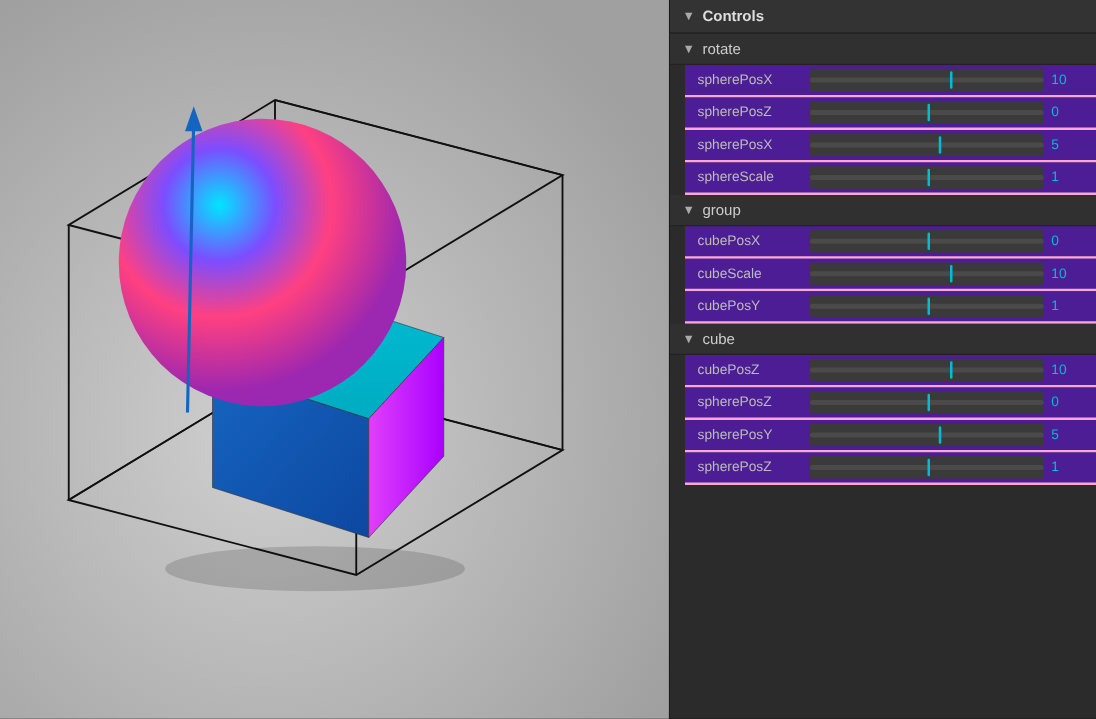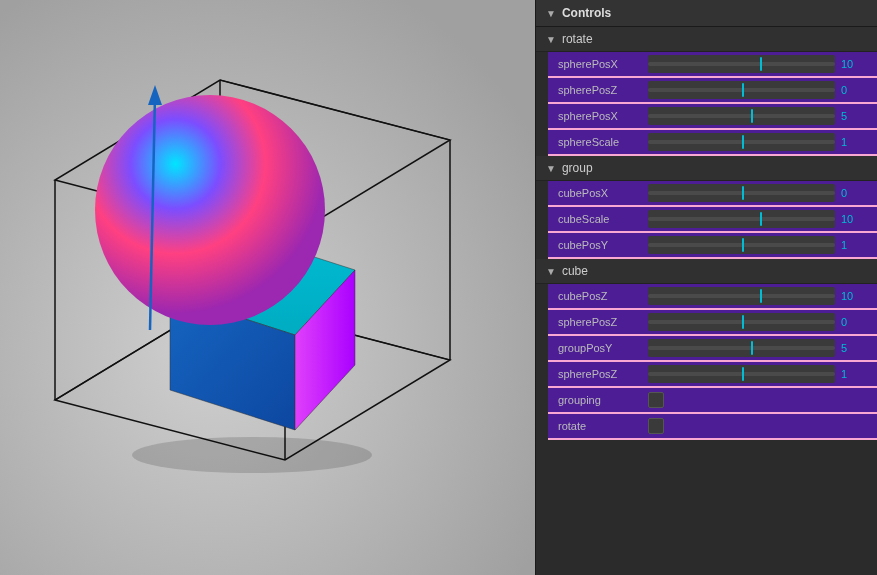--- a/index.html
+++ b/index.html
@@ -300,41 +300,31 @@
       </div>
       <div class="control-row">
         <span class="control-label">spherePosZ</span>
         <div class="slider-container">
           <div class="slider-track"></div>
           <div class="slider-thumb" style="left: 50%;"></div>
         </div>
         <span class="control-value">0</span>
       </div>
       <div class="control-row">
-        <span class="control-label">groupPosY</span>
+        <span class="control-label">spherePosY</span>
         <div class="slider-container">
           <div class="slider-track"></div>
           <div class="slider-thumb" style="left: 55%;"></div>
         </div>
         <span class="control-value">5</span>
       </div>
       <div class="control-row">
         <span class="control-label">spherePosZ</span>
         <div class="slider-container">
           <div class="slider-track"></div>
           <div class="slider-thumb" style="left: 50%;"></div>
         </div>
         <span class="control-value">1</span>
       </div>
     </div>
 
-  <div id="checkboxes-container">
-      <div class="control-row">
-        <span class="control-label">grouping</span>
-        <div class="checkbox-container"></div>
-      </div>
-      <div class="control-row">
-        <span class="control-label">rotate</span>
-        <div class="checkbox-container"></div>
-      </div>
-    </div>
 
 </div>
 
 </body></html>

